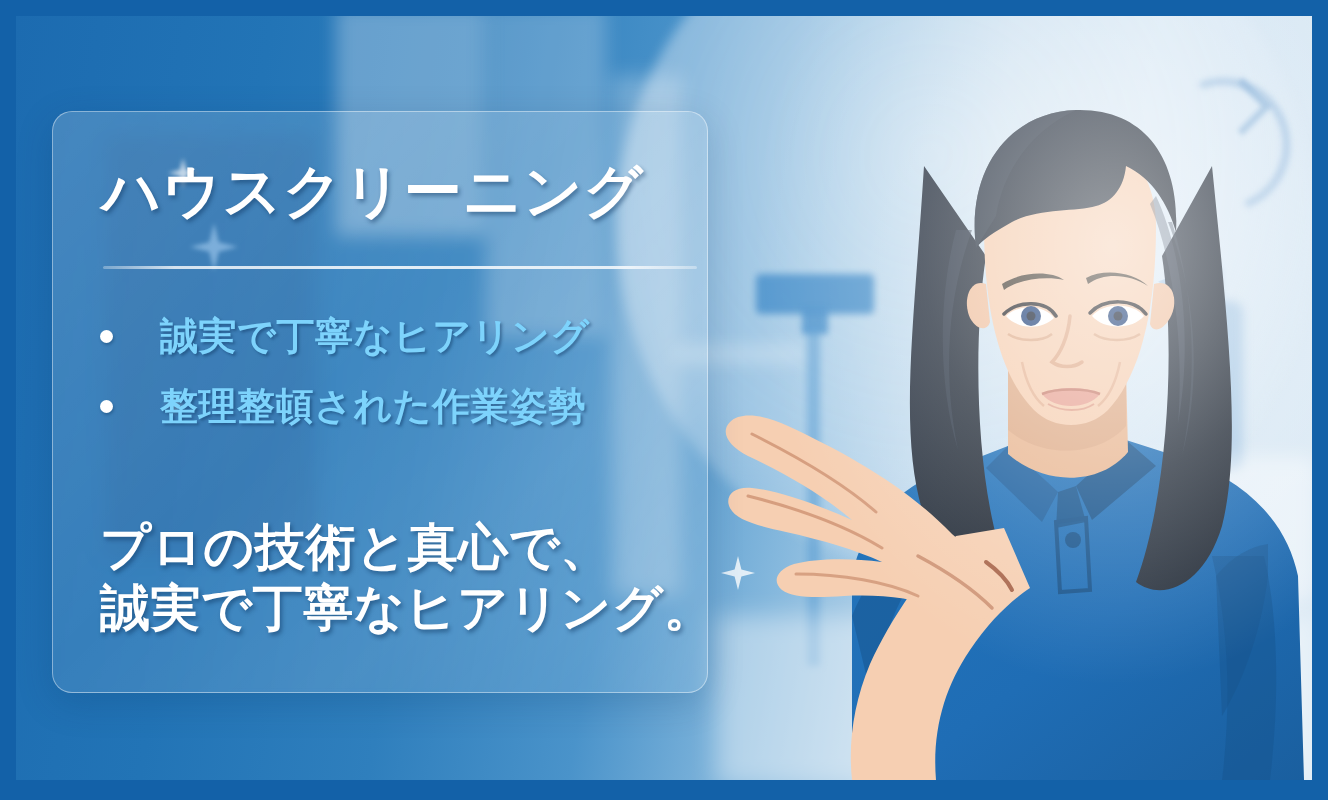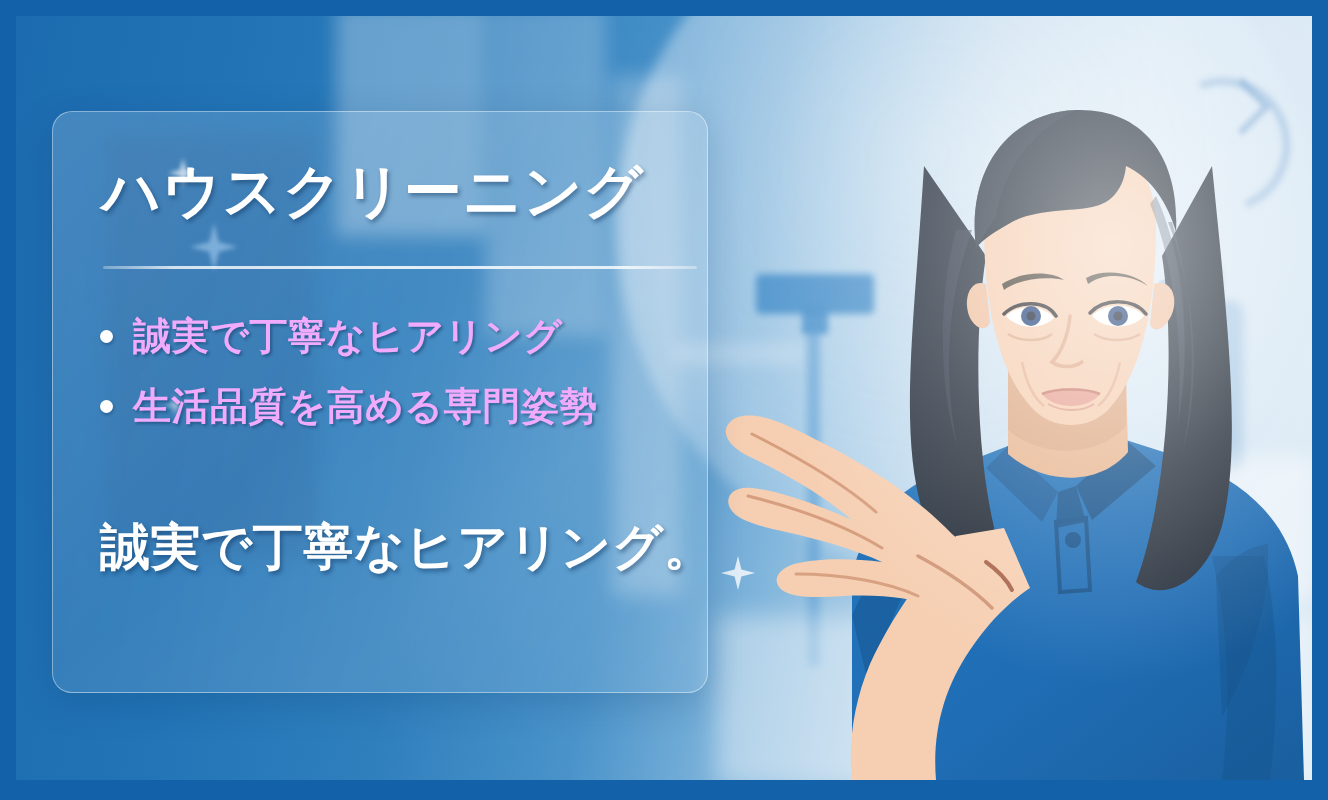--- a/index.html
+++ b/index.html
@@ -274,24 +274,25 @@
     height: 13px;
     border-radius: 50%;
     background: #ffffff;
     flex: 0 0 auto;
     margin-right: 20px;
     box-shadow: 1px 2px 3px rgba(10,48,90,0.35);
   }
   .bullet-text {
     font-size: 38px;
     font-weight: 700;
-    color: #f0abfc;
+    color: #7dd3fc;
     letter-spacing: 0.5px;
     white-space: nowrap;
     text-shadow: 2px 2px 3px rgba(10,48,90,0.45);
+    margin-left: 27px;
   }
 
   .tagline {
     position: absolute;
     left: 48px;
     top: 406px;
     width: 600px;
   }
   .tagline-line {
     font-size: 50px;
@@ -455,23 +456,24 @@
 
     <div class="divider"></div>
 
     <ul class="bullets">
       <li>
         <span class="bullet-dot"></span>
         <span class="bullet-text">誠実で丁寧なヒアリング</span>
       </li>
       <li>
         <span class="bullet-dot"></span>
-        <span class="bullet-text">生活品質を高める専門姿勢</span>
+        <span class="bullet-text">整理整頓された作業姿勢</span>
       </li>
     </ul>
 
     <div class="tagline">
+      <div class="tagline-line">プロの技術と真心で、</div>
       <div class="tagline-line">誠実で丁寧なヒアリング。</div>
     </div>
 
   </div>
 
 </div>
 
 </body></html>

